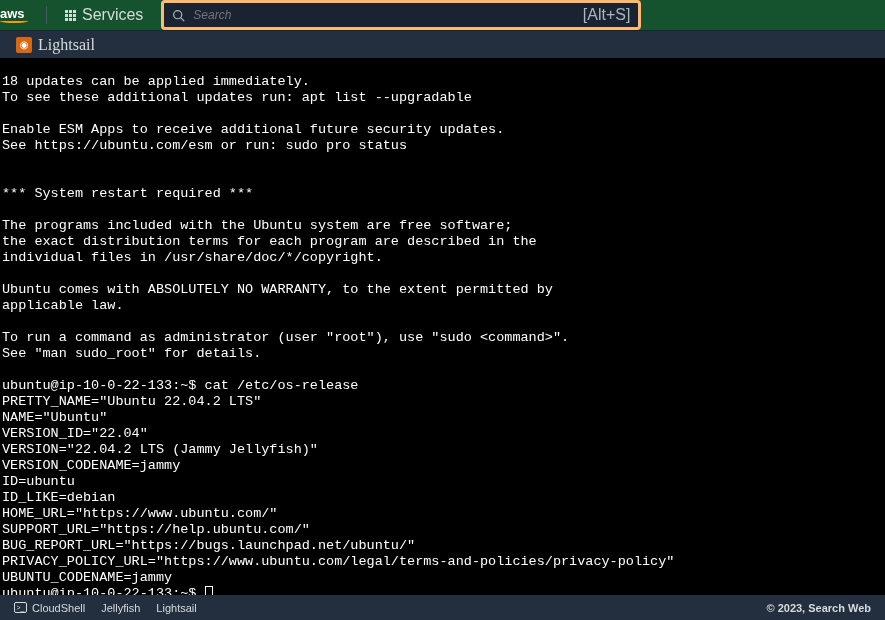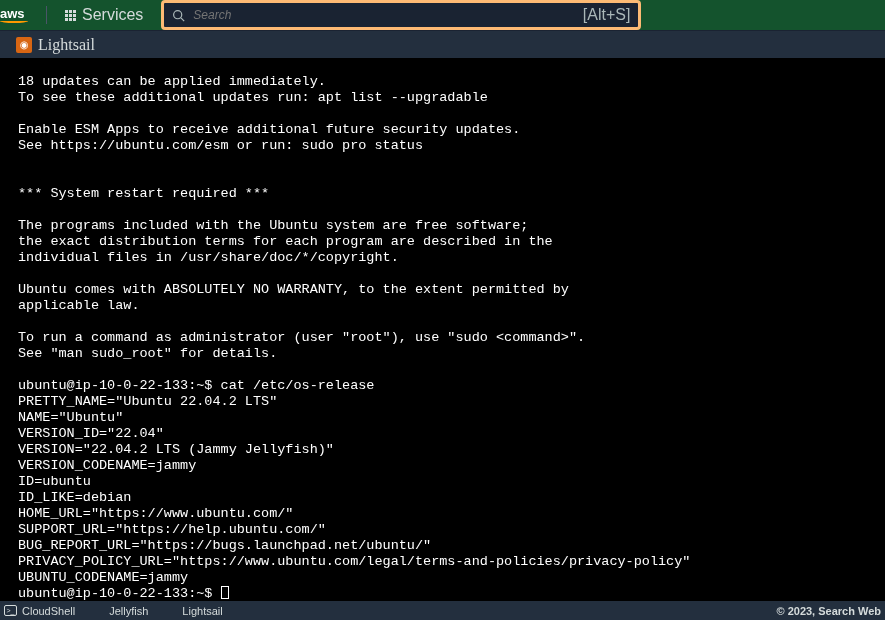--- a/index.html
+++ b/index.html
@@ -87,39 +87,39 @@
   font-size: 10px;
 }
 .lightsail-label { color: #d5dbdb; font-size: 16px; font-family: Liberation Serif, serif; }
 .terminal {
   flex: 1;
   background: #000;
   color: #fff;
   font-family: 'Courier New', monospace;
   font-size: 13.5px;
   line-height: 16px;
-  padding: 0 18px;
+  padding: 0 2px;
   white-space: pre;
   overflow: hidden;
 }
 .cursor {
   display: inline-block;
   width: 8px;
   height: 13px;
   border: 1px solid #fff;
   vertical-align: middle;
   margin-bottom: 2px;
 }
 .footer {
   background: #232f3e;
-  height: 19px;
-  display: flex;
-  align-items: center;
-  padding: 0 4px;
-  gap: 34px;
+  height: 25px;
+  display: flex;
+  align-items: center;
+  padding: 0 14px;
+  gap: 16px;
   color: #d5dbdb;
   font-size: 11px;
 }
 .footer-item { display: flex; align-items: center; gap: 5px; cursor: pointer; }
 .cloudshell-icon {
   width: 13px; height: 11px;
   border: 1px solid #d5dbdb;
   border-radius: 2px;
   display: flex;
   align-items: center;

